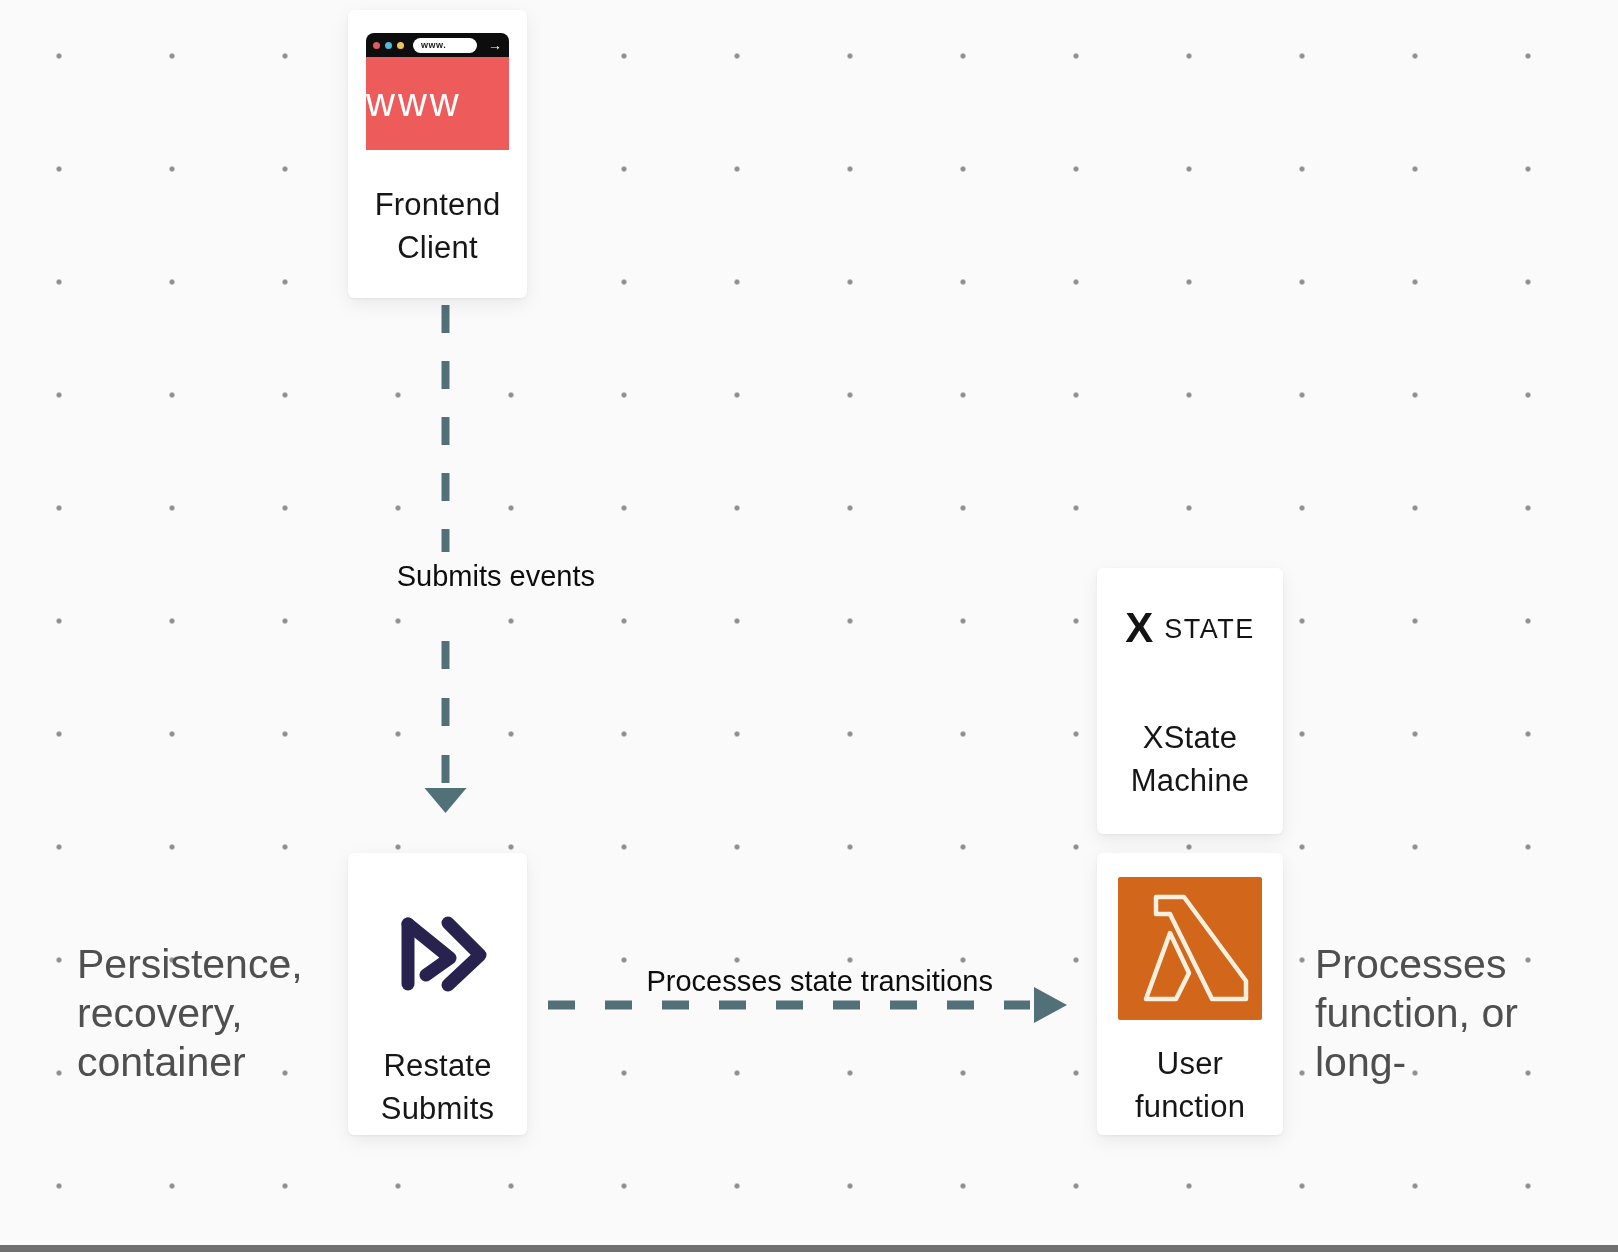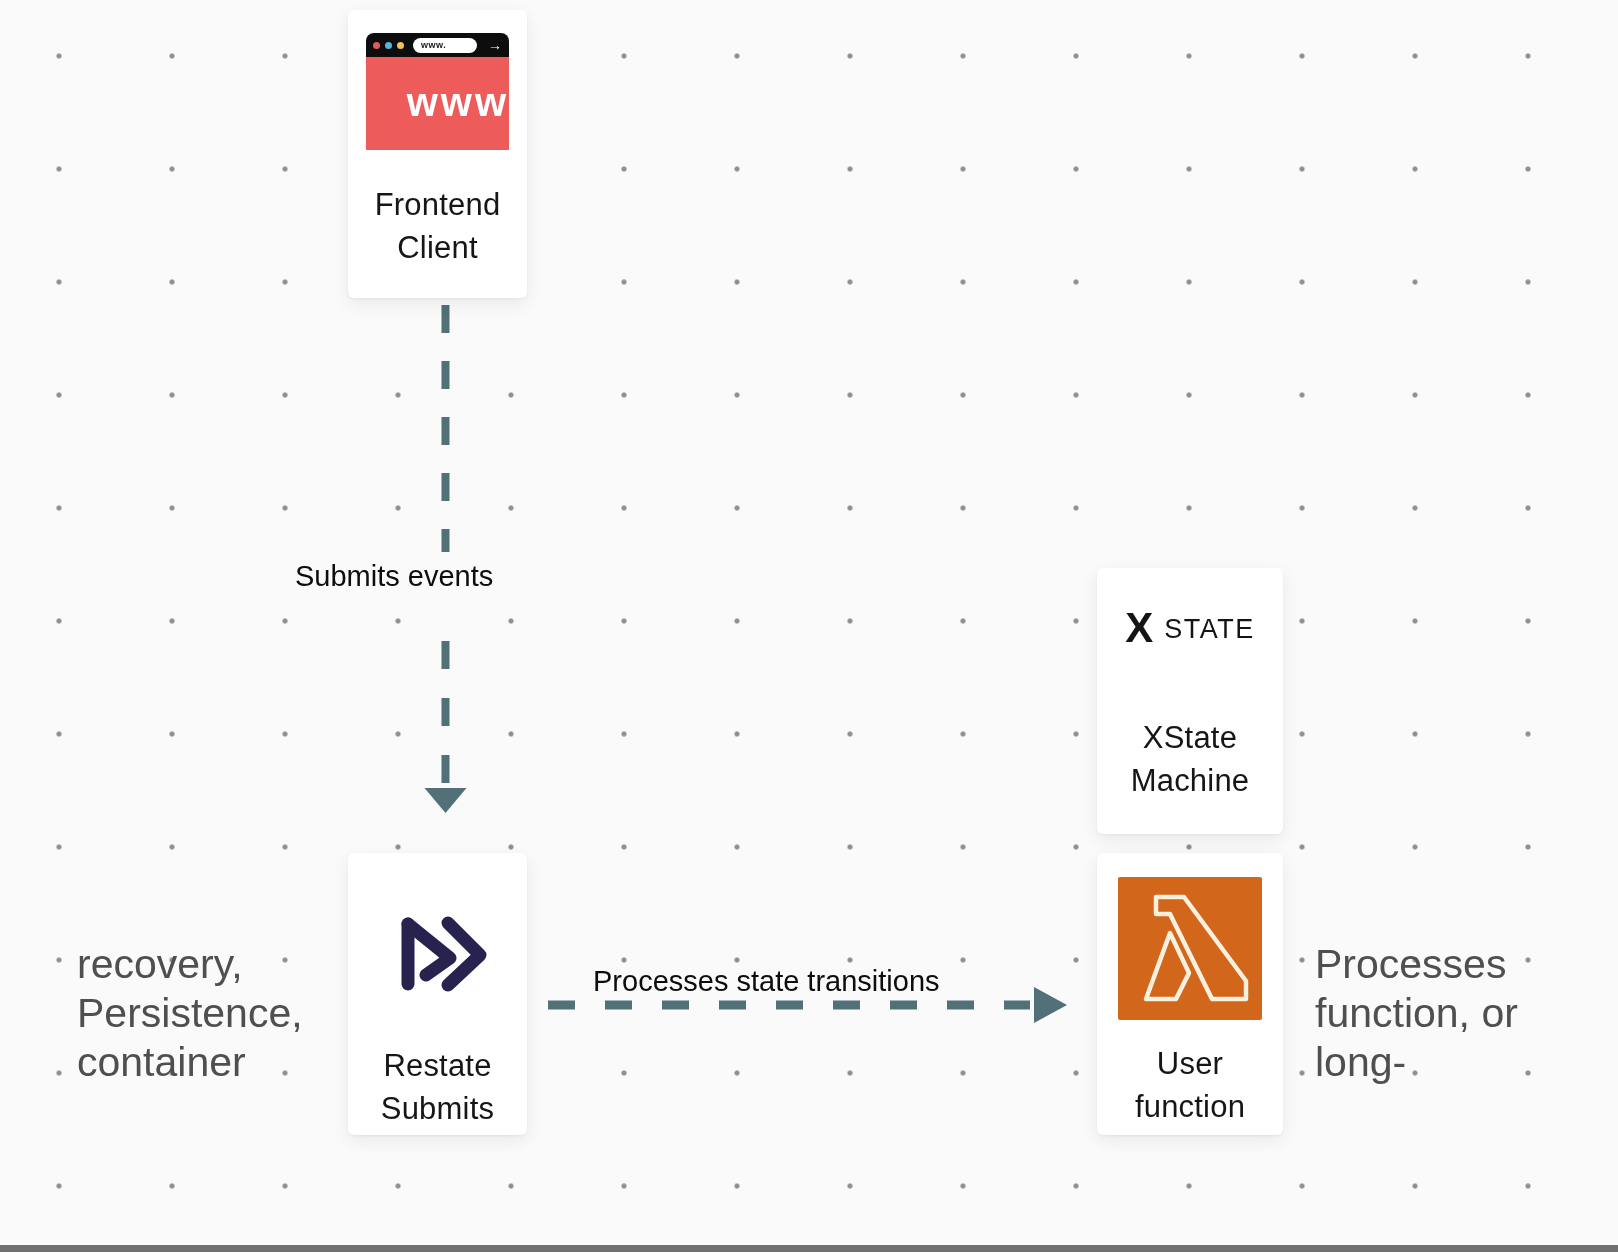--- a/index.html
+++ b/index.html
@@ -49,43 +49,43 @@
   .bdot-blue{background:#55b6db;}
   .bdot-yellow{background:#efc457;}
   .url-pill{
     width:64px;height:15px;background:#ffffff;border-radius:8px;
     margin-left:4px;font-size:9px;font-weight:bold;color:#1a1a1a;
     line-height:15px;padding-left:8px;box-sizing:border-box;
     letter-spacing:.5px;flex:none;
   }
   .go-arrow{color:#ffffff;font-size:14px;margin-left:auto;line-height:24px;}
   .browser-body{
-    height:93px;background:#ee5b5b;color:#ffffff;text-align:right;
-    font-size:40px;letter-spacing:3px;line-height:90px;font-weight:700;
+    height:93px;background:#ee5b5b;color:#ffffff;text-align:left;
+    font-size:40px;letter-spacing:3px;line-height:90px;font-weight:400;
   }
 
   
   .restate-logo{position:absolute;left:50px;top:62px;}
 
   
   .xlogo{
     position:absolute;left:0;right:0;top:36px;height:48px;
     display:flex;align-items:center;justify-content:center;gap:11px;
     color:#141414;
   }
   .xlogo-x{font-size:42px;font-weight:900;line-height:1;}
   .xlogo-state{font-size:27px;font-weight:500;letter-spacing:1.5px;line-height:1;padding-top:2px;}
 
   
   .lambda{position:absolute;left:21px;top:24px;}
 
   
   .edge-label{
     position:absolute;z-index:2;color:#0d0d0d;
-    font-size:29px;line-height:30px;text-align:left;
+    font-size:29px;line-height:30px;text-align:right;
   }
   .label-submits{left:295px;top:561px;width:300px;}
   .label-processes{left:593px;top:966px;width:400px;}
 
   
   .annotation{
     position:absolute;z-index:2;color:#4f4f4f;
     font-size:41px;line-height:49px;
   }
   .annotation-left{left:77px;top:940px;}
@@ -164,22 +164,22 @@
     <div class="card-title">
       <div>User</div>
       <div>function</div>
     </div>
   </div>
 
   <div class="edge-label label-submits">Submits events</div>
   <div class="edge-label label-processes">Processes state transitions</div>
 
   <div class="annotation annotation-left">
+    <div>Persistence,</div>
     <div>recovery,</div>
-    <div>Persistence,</div>
     <div>container</div>
   </div>
   <div class="annotation annotation-right">
     <div>Processes</div>
     <div>function, or long-</div>
   </div>
 
   <div class="bottom-bar"></div>
 </div>
 

